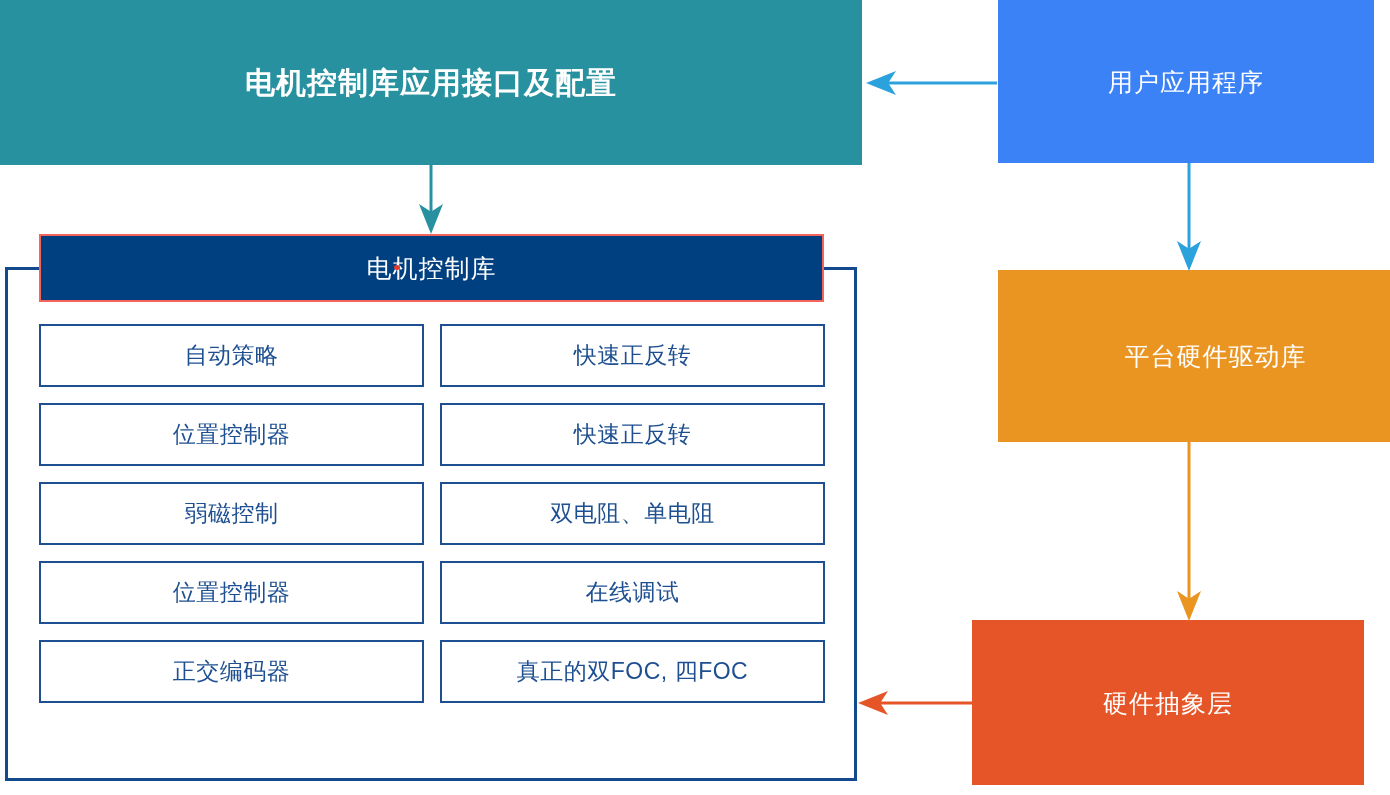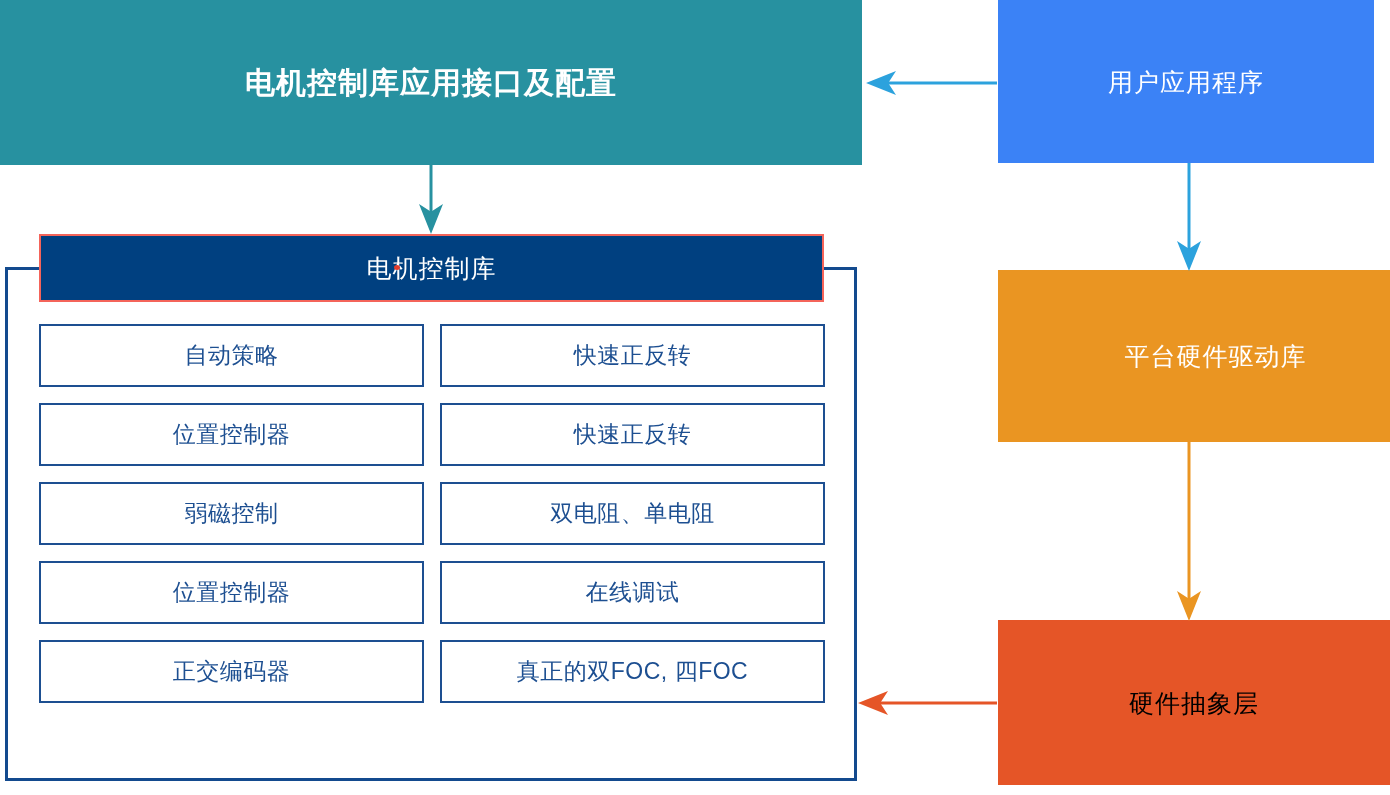--- a/index.html
+++ b/index.html
@@ -59,26 +59,26 @@
     width: 435px;
     height: 172px;
     background: #ea9522;
     color: #ffffff;
     font-size: 25px;
     letter-spacing: 1px;
   }
 
   
   #red-box {
-    left: 998px;
+    left: 972px;
     top: 620px;
     width: 392px;
     height: 165px;
     background: #e55527;
-    color: #000000;
+    color: #ffffff;
     font-size: 25px;
     letter-spacing: 1px;
   }
 
   
   #lib-container {
     position: absolute;
     left: 5px;
     top: 267px;
     width: 852px;

